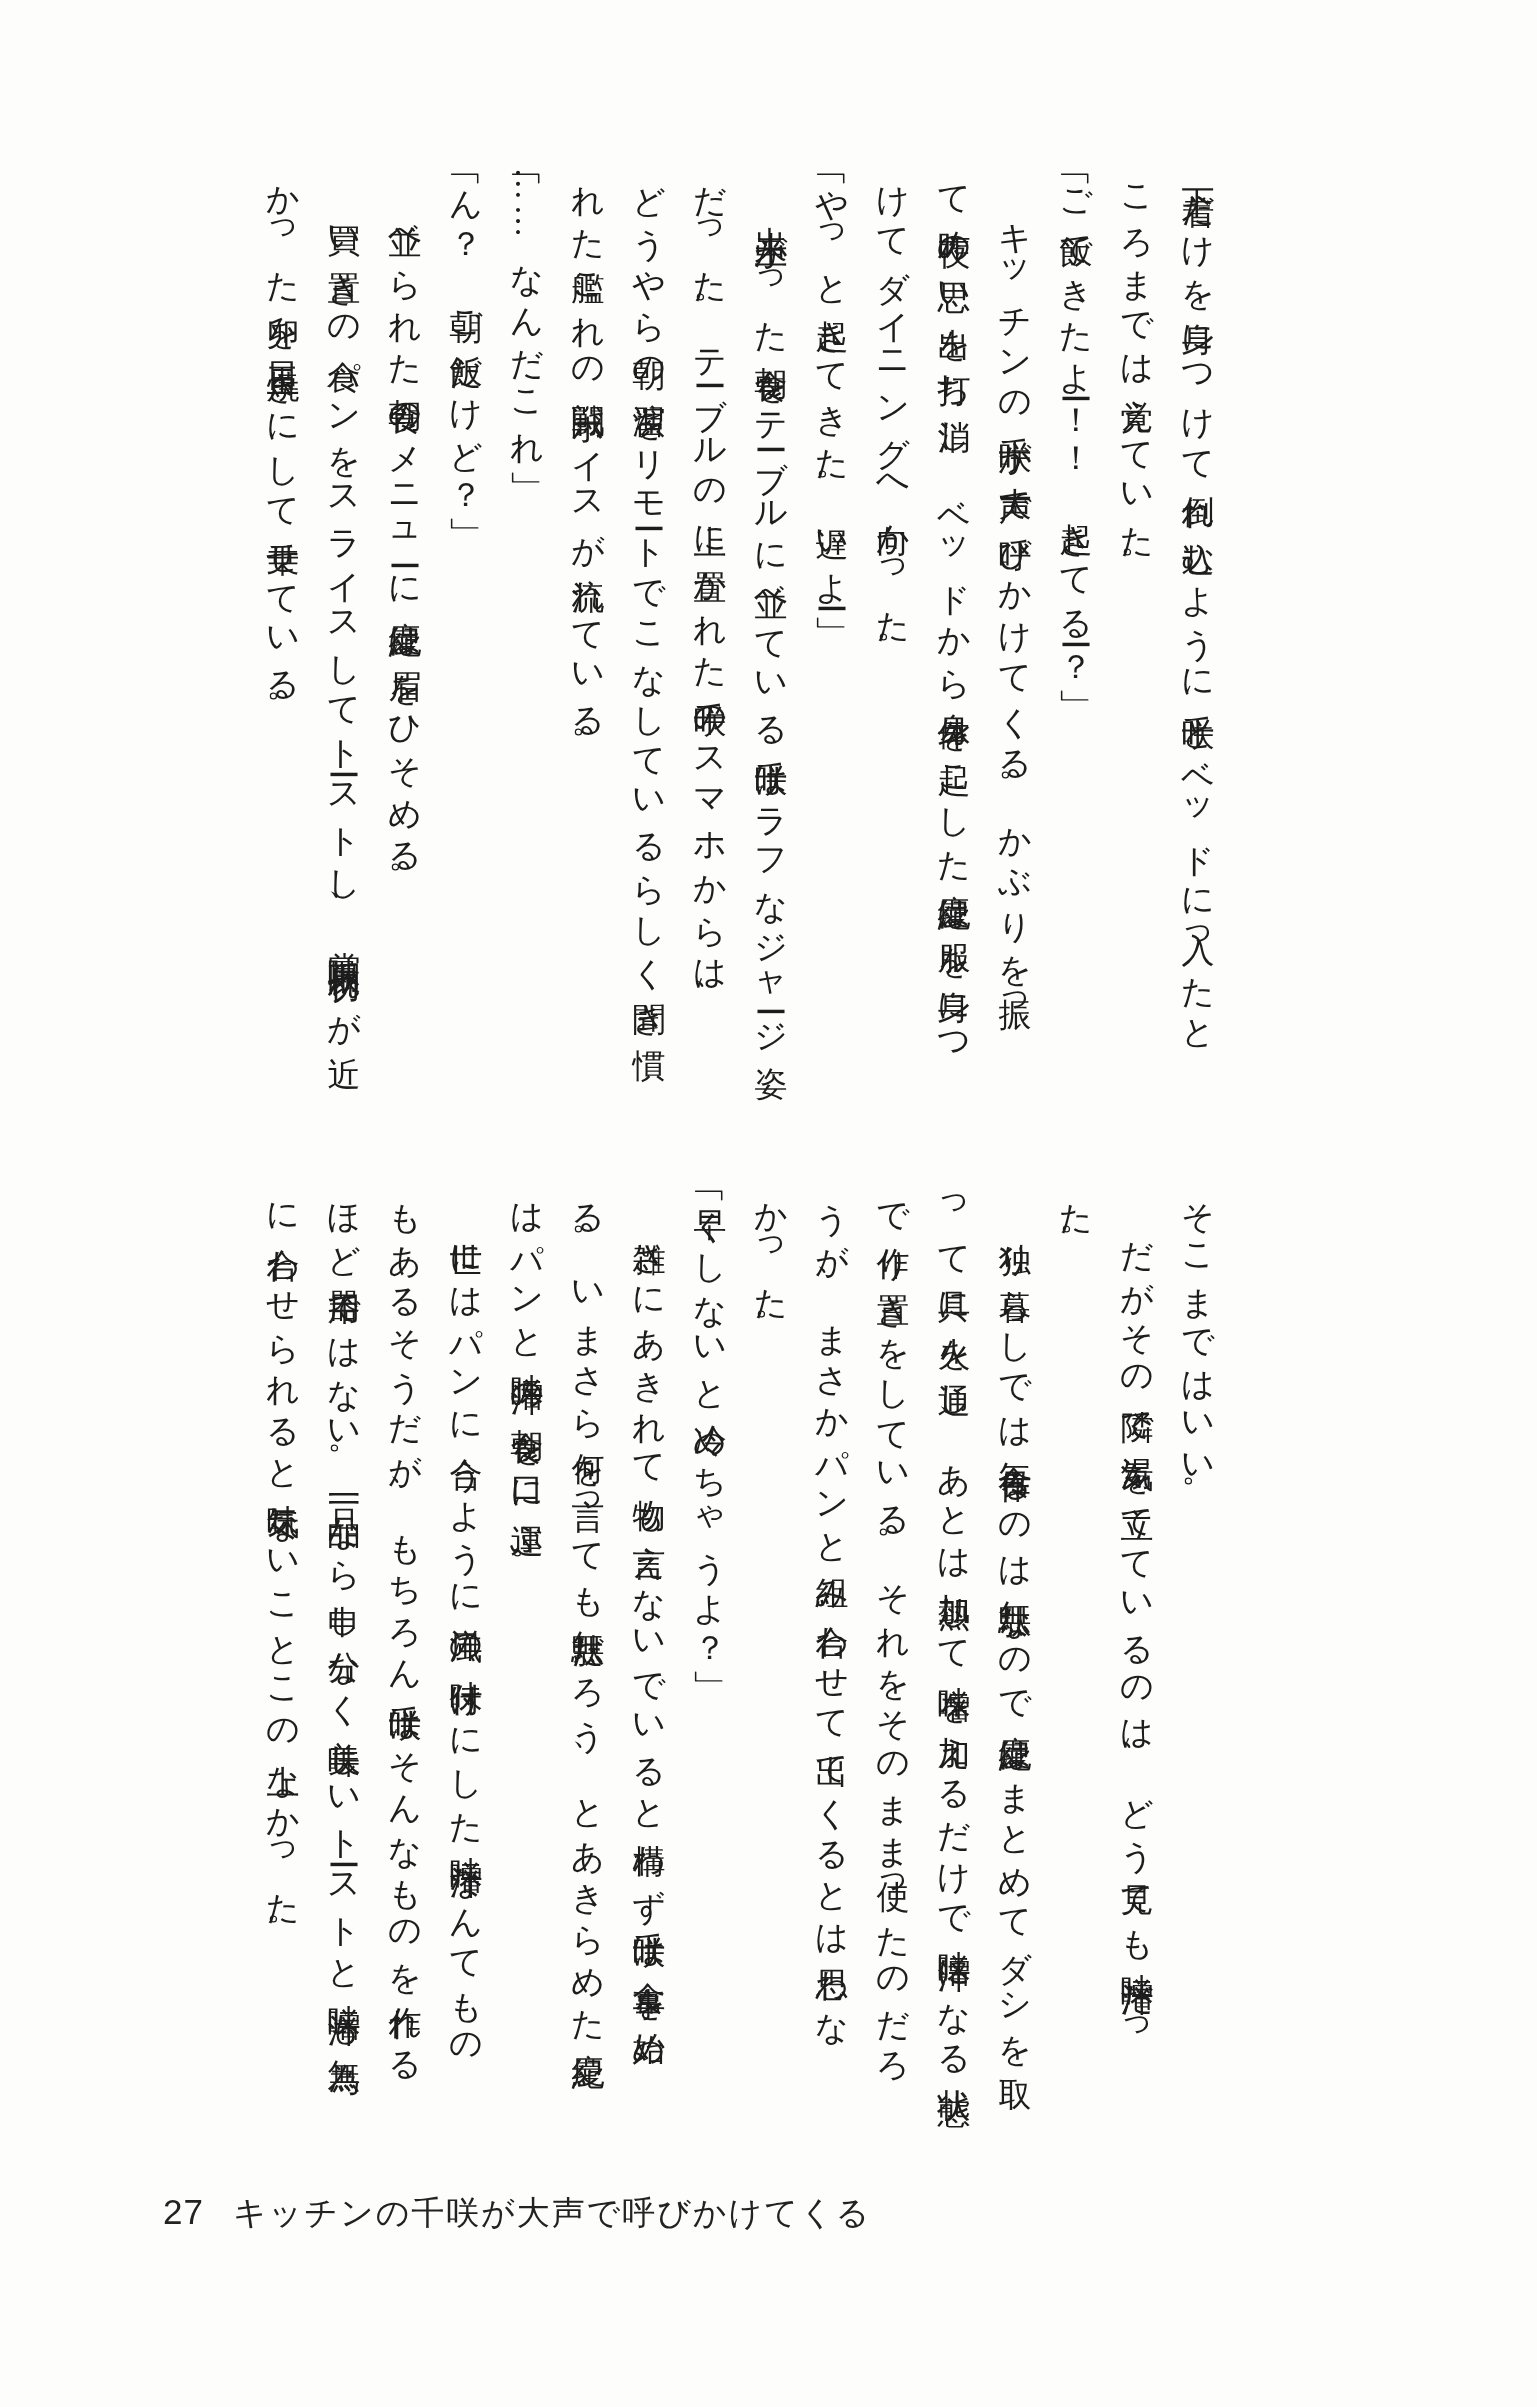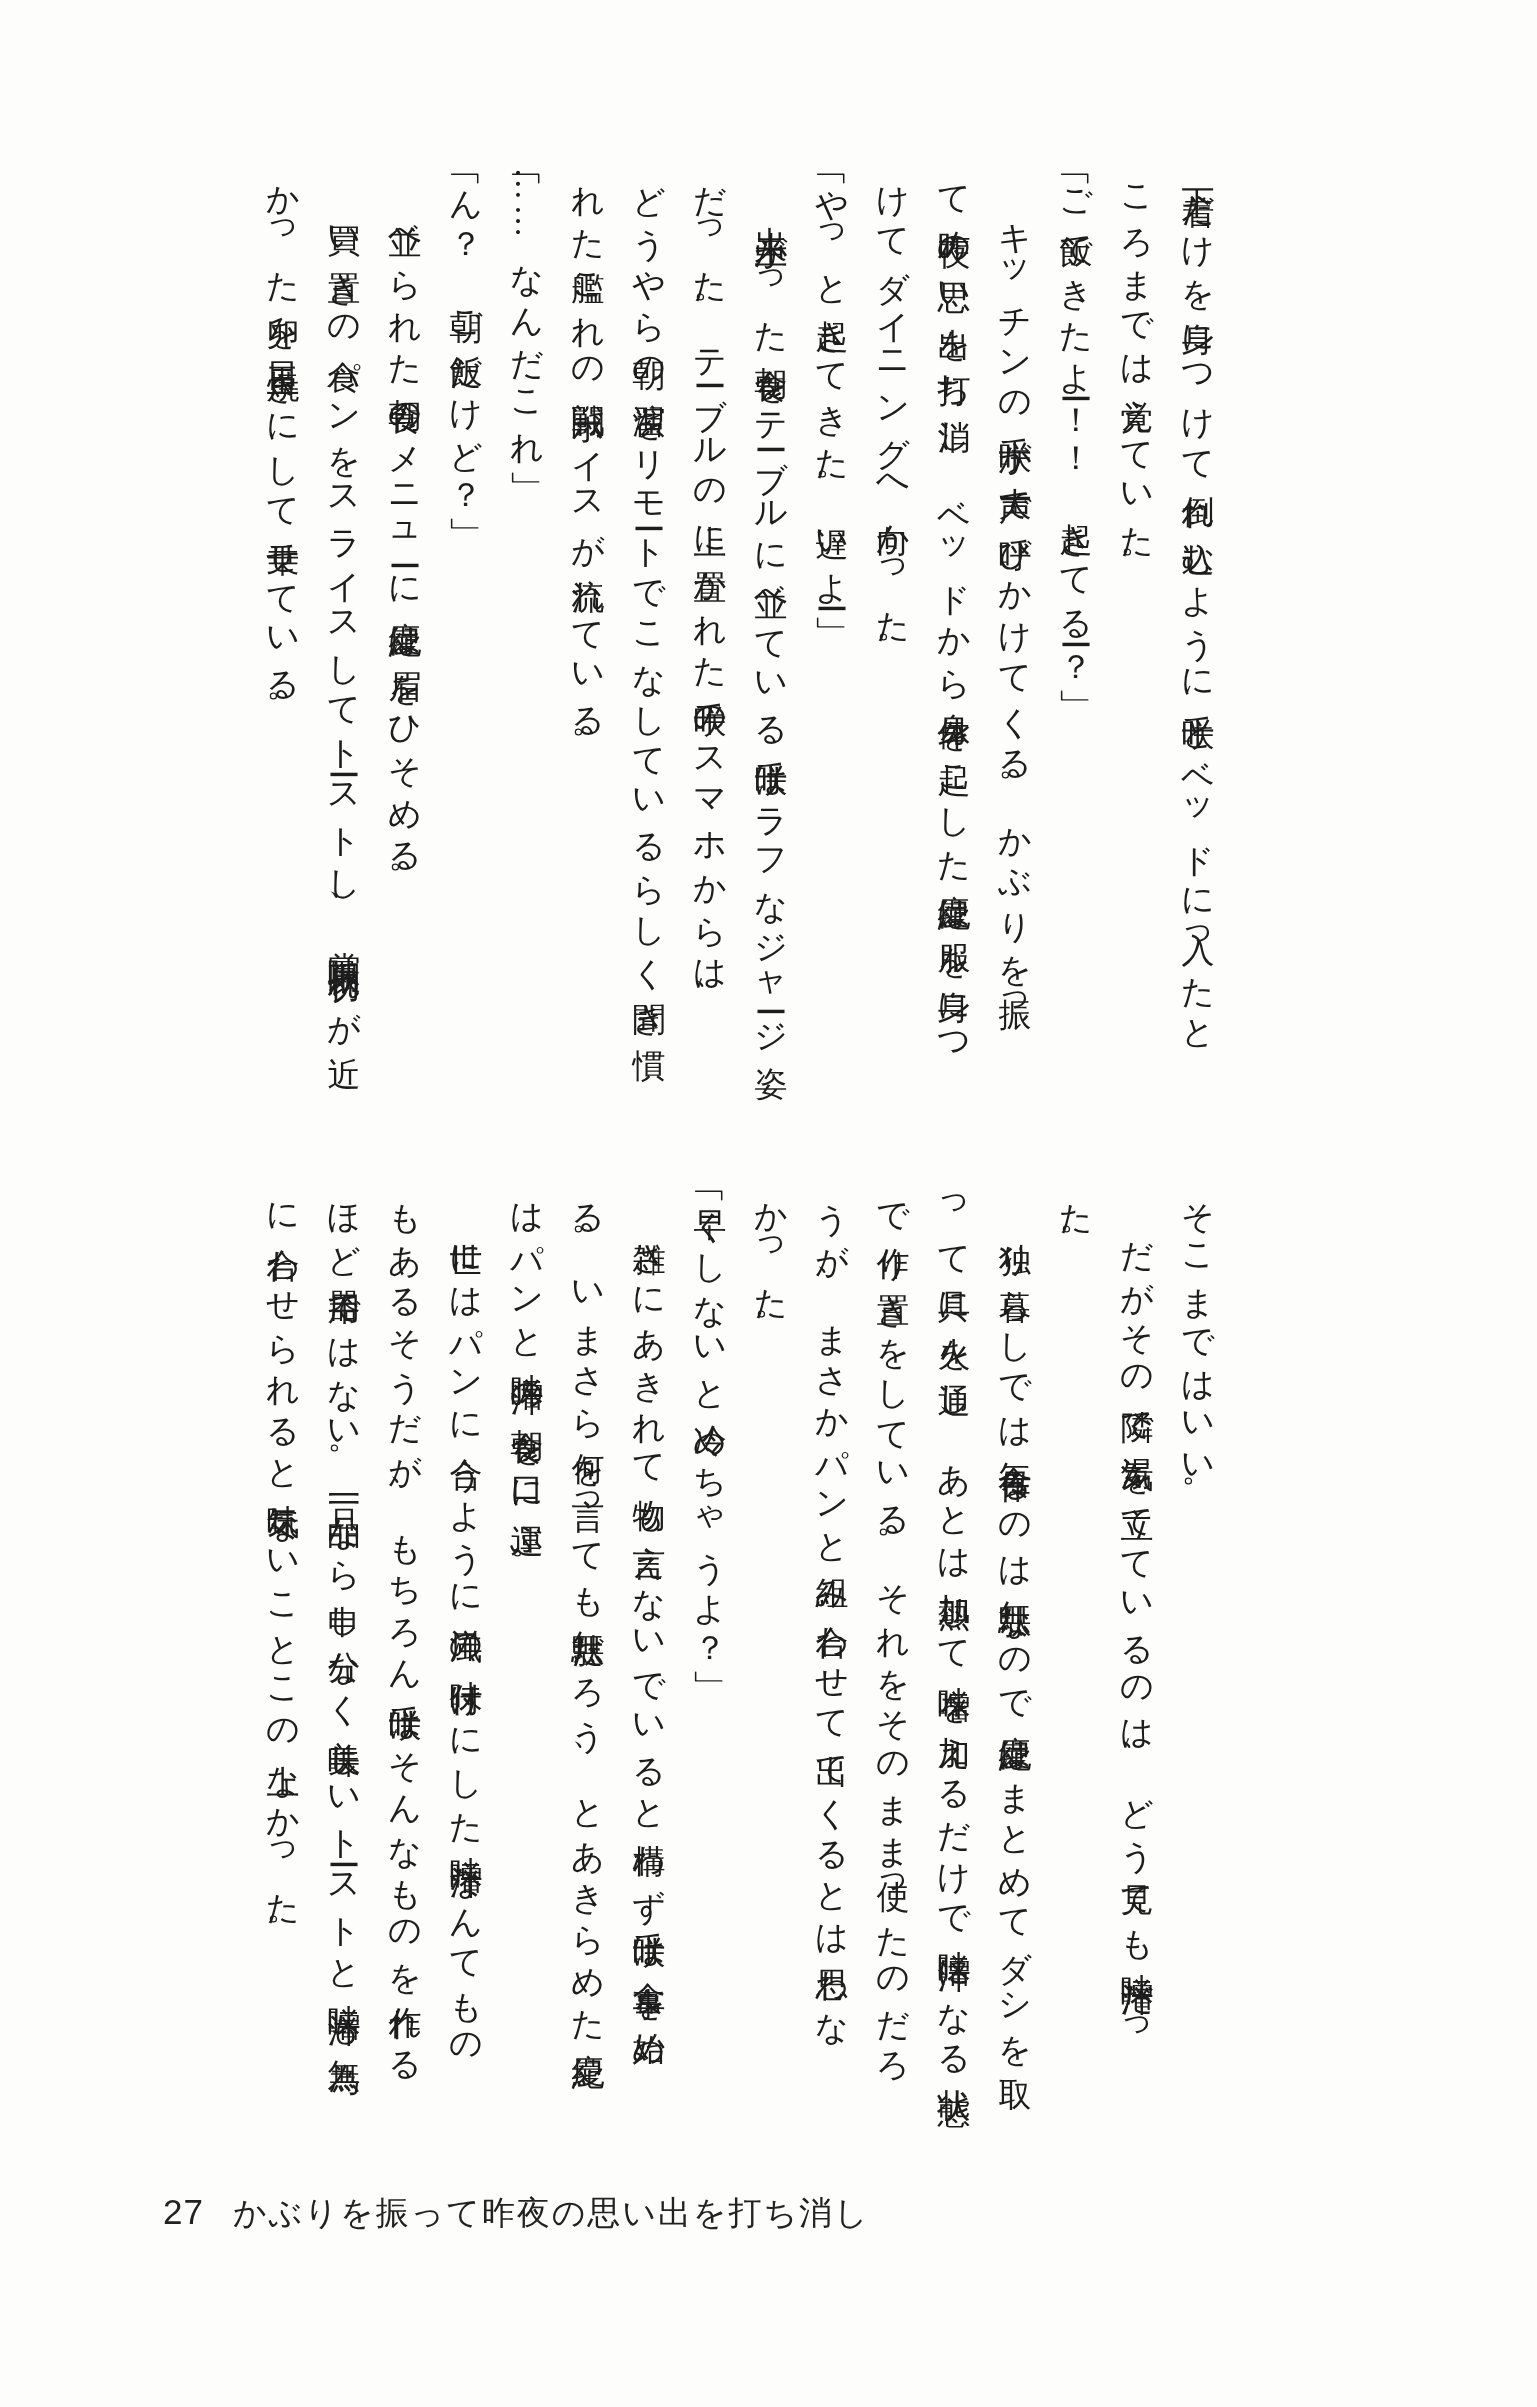--- a/index.html
+++ b/index.html
@@ -80,17 +80,17 @@
     <p>そこまではいい。</p>
     <p>　だがその隣で湯気を立てているのは、どう見ても味噌汁だった。</p>
     <p>　独り暮らしでは毎食作るのは無駄なので慶紀はまとめてダシを取って具に火を通し、あとは加熱して味噌を加えるだけで味噌汁になる状態で作り置きをしている。それをそのまま使ったのだろうが、まさかパンと組み合わせて出てくるとは思わなかった。</p>
     <p>「早くしないと冷めちゃうよ？」</p>
     <p>　雑さにあきれて物も言えないでいると構わず千咲は食事を始める。いまさら何を言っても無駄だろう、とあきらめた慶紀はパンと味噌汁の朝食を口に運ぶ。</p>
     <p>　世にはパンに合うように洋風の味付けにした味噌汁なんてものもあるそうだが、もちろん千咲はそんなものを作れるほど器用ではない。一品一品なら申し分なく美味しいトーストと味噌汁も無為に合わせられると味気ないことこの上なかった。</p>
   </div>
 
   <div class="footer">
     <span class="page-num">27</span>
-    <span class="book-title">かぶりを振って昨夜の思い出を打ち消し</span>
+    <span class="book-title">キッチンの千咲が大声で呼びかけてくる</span>
   </div>
 
 </div>
 
 
 </body></html>

